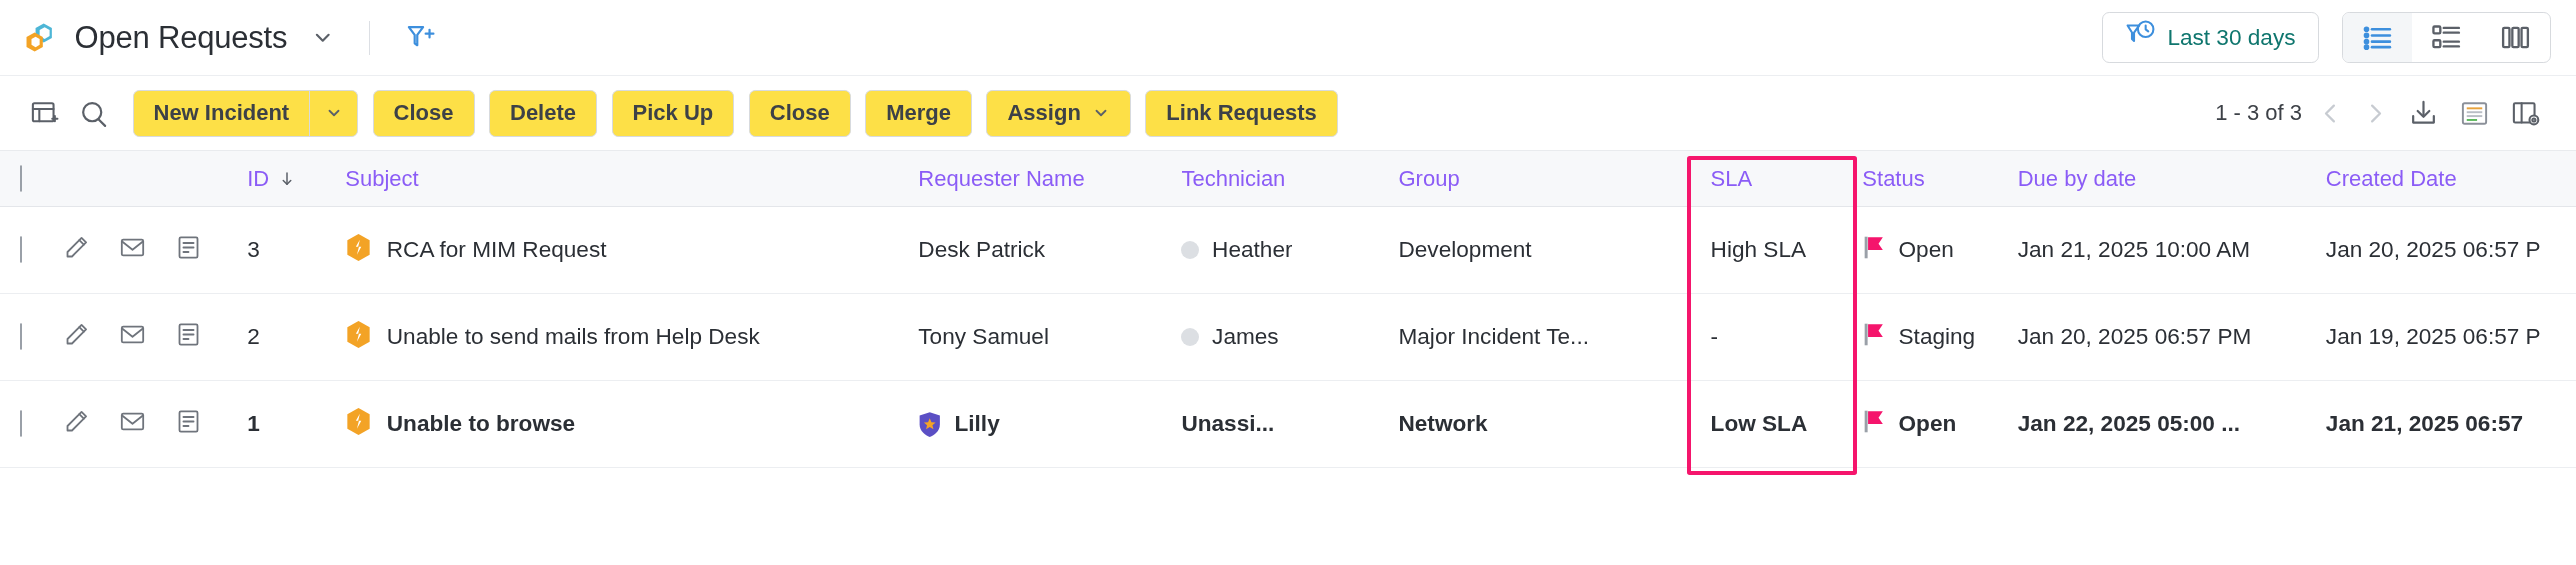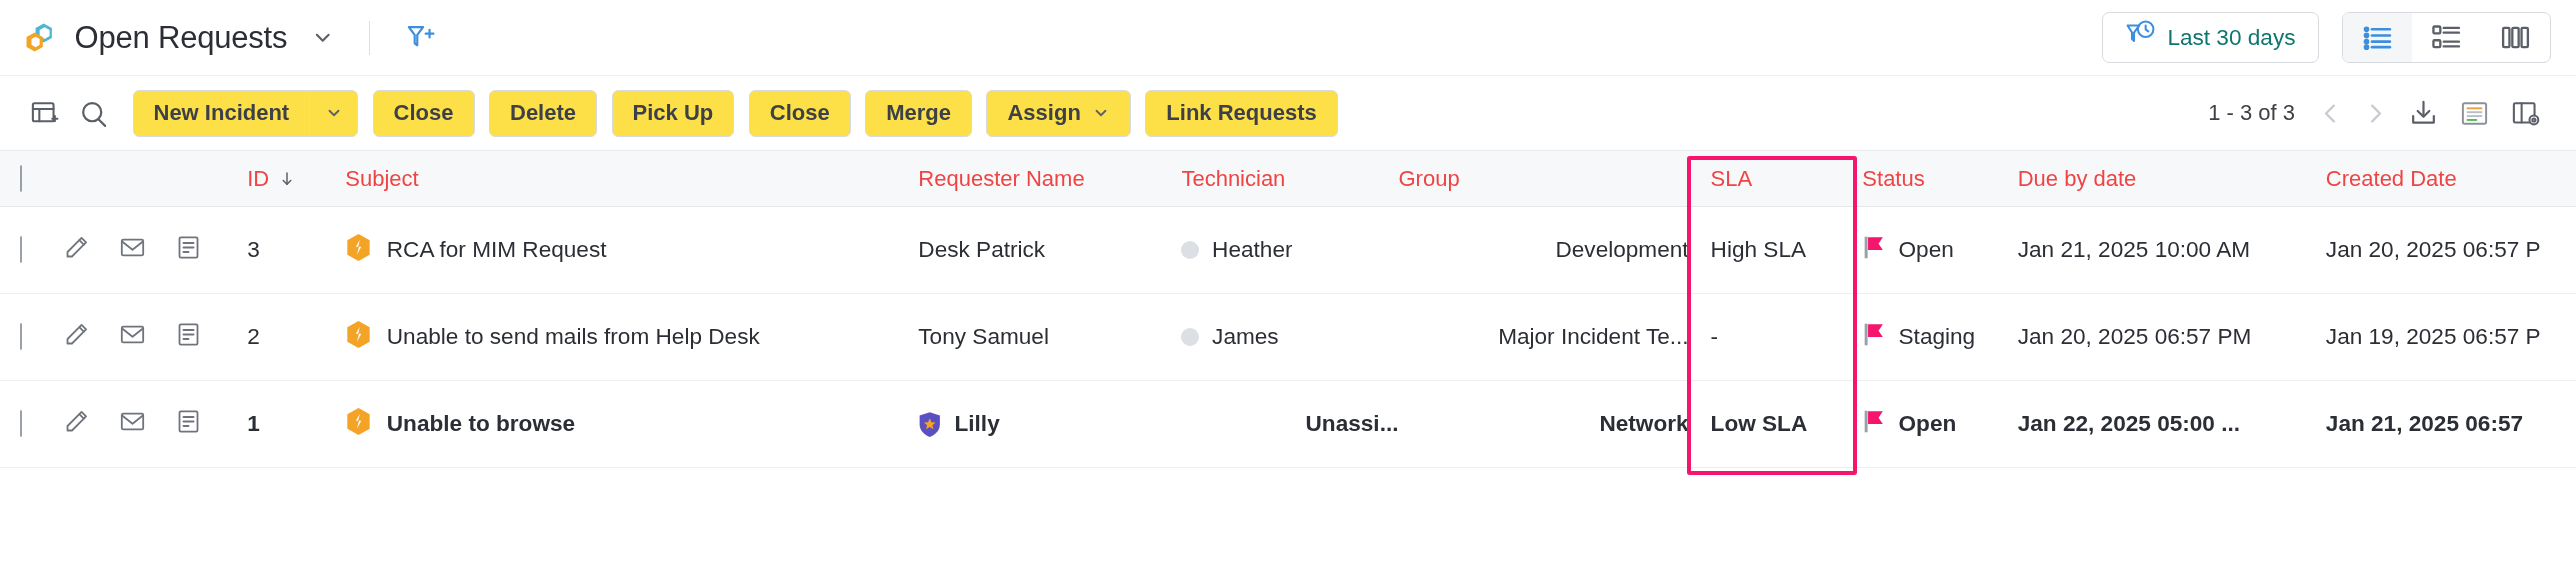--- a/index.html
+++ b/index.html
@@ -90,31 +90,31 @@
   .btn.split .divider { width: 0.9px; background: #d7dade; }
   .btn.split .arrow { display: flex; align-items: center; padding: 0 14.5px; }
   .btn .caret { margin-left: 11px; display: flex; align-items: center; }
 
   .toolbar-right {
     margin-left: auto;
     display: flex;
     align-items: center;
     gap: 0;
   }
-  .pager-count { font-size: 22px; color: #3d4147; white-space: nowrap; margin-right: 13px; }
+  .pager-count { font-size: 22px; color: #3d4147; white-space: nowrap; margin-right: 6px; }
   .pg-arrow { width: 45px; display: flex; align-items: center; justify-content: center; }
   .tr-icon { width: 51px; display: flex; align-items: center; justify-content: center; }
 
   
   table.grid { width: 2576px; border-collapse: collapse; table-layout: fixed; }
   table.grid thead tr { background: #f7f8fa; height: 56px; }
   table.grid thead th {
     font-size: 22px;
     font-weight: 400;
-    color: #ef4444;
+    color: #8b5cf6;
     text-align: left;
     padding: 0;
     border-top: 0.9px solid #e9ebee;
     border-bottom: 0.9px solid #e4e6ea;
     vertical-align: middle;
     white-space: nowrap;
   }
   table.grid tbody tr { height: 87px; }
   table.grid tbody td {
     font-size: 22.6px;
@@ -152,21 +152,21 @@
 
   .cellflex { display: flex; align-items: center; gap: 12.7px; }
   .subject-flex { display: flex; align-items: center; gap: 14.5px; }
 
   .avatar-dot {
     width: 18px; height: 18px; border-radius: 50%;
     background: #dcdfe3; flex: 0 0 auto;
   }
   .vip-badge { width: 23.5px; height: 27px; flex: 0 0 auto; }
 
-  .truncate { overflow: hidden; text-overflow: ellipsis; white-space: nowrap; display: block; text-align: right; }
+  .truncate { overflow: hidden; text-overflow: ellipsis; white-space: nowrap; display: block; }
 
   
   .sla-highlight {
     position: absolute;
     border: 4.5px solid #f5156c;
     border-radius: 2.7px;
     pointer-events: none;
     z-index: 5;
   }
   .checkbox-box {

